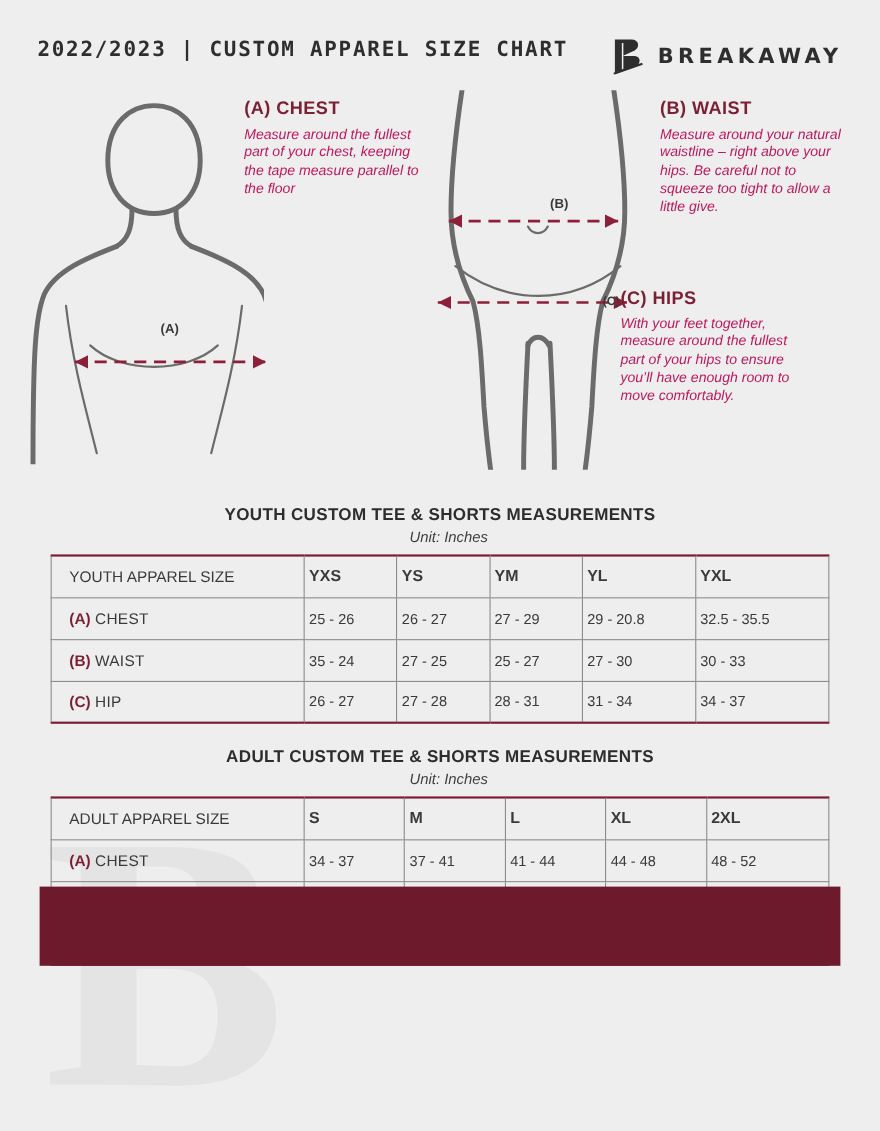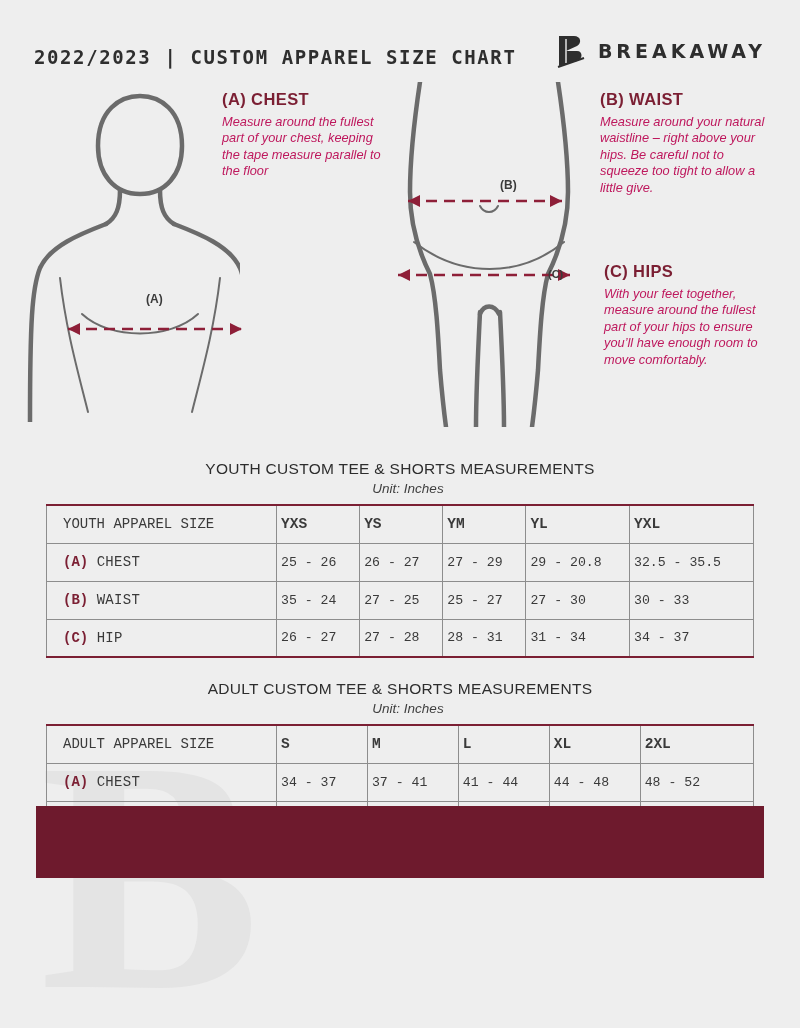--- a/index.html
+++ b/index.html
@@ -26,21 +26,21 @@
     line-height: 0.8;
     z-index: 0;
     user-select: none;
   }
 
   .page { position: relative; z-index: 2; }
 
   
   .header {
     display: flex;
-    align-items: flex-end;
+    align-items: flex-start;
     justify-content: space-between;
     padding: 34px 34px 0 34px;
   }
   .header-title {
     font-family: "DejaVu Sans Mono", monospace;
     font-size: 19px;
     font-weight: bold;
     letter-spacing: 1.6px;
     color: #2e2e2e;
     white-space: nowrap;
@@ -82,46 +82,45 @@
   }
   .note-body {
     font-size: 12.8px;
     font-style: italic;
     line-height: 1.28;
     color: #be185d;
     margin: 0;
   }
   .note-chest { left: 222px; top: 8px; }
   .note-waist { left: 600px; top: 8px; }
-  .note-hips  { left: 604px; top: 180px; }
+  .note-hips  { left: 564px; top: 180px; }
 
   
   .section { margin-top: 8px; }
   .section-title {
     text-align: center;
     font-size: 15.5px;
-    font-weight: normal;
+    font-weight: bold;
     letter-spacing: 0.3px;
     color: #2d2d2d;
     margin: 0;
   }
   .section-sub {
     text-align: center;
     font-size: 13.5px;
     font-style: italic;
     color: #3f3f3f;
     margin: 3px 0 8px 16px;
   }
 
   table {
     border-collapse: collapse;
     width: 708px;
     margin: 0 auto;
     background: transparent;
-    font-family: Liberation Mono, monospace;
   }
   table td, table th {
     border: 1px solid #8d8d8d;
     font-weight: normal;
     text-align: left;
     font-size: 13.2px;
     color: #3a3a3a;
     height: 38px;
     padding: 0 4px;
   }

